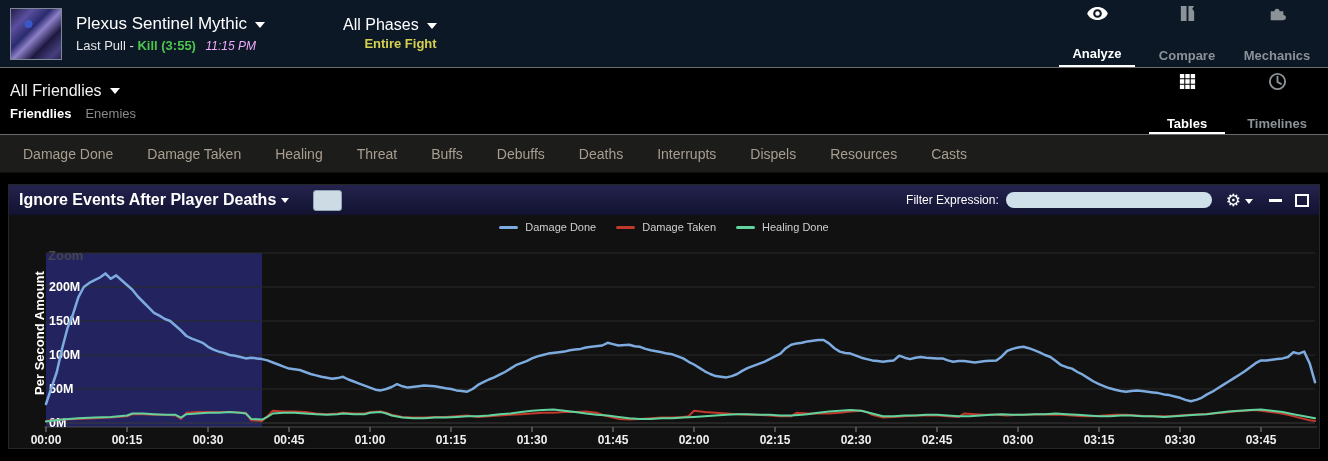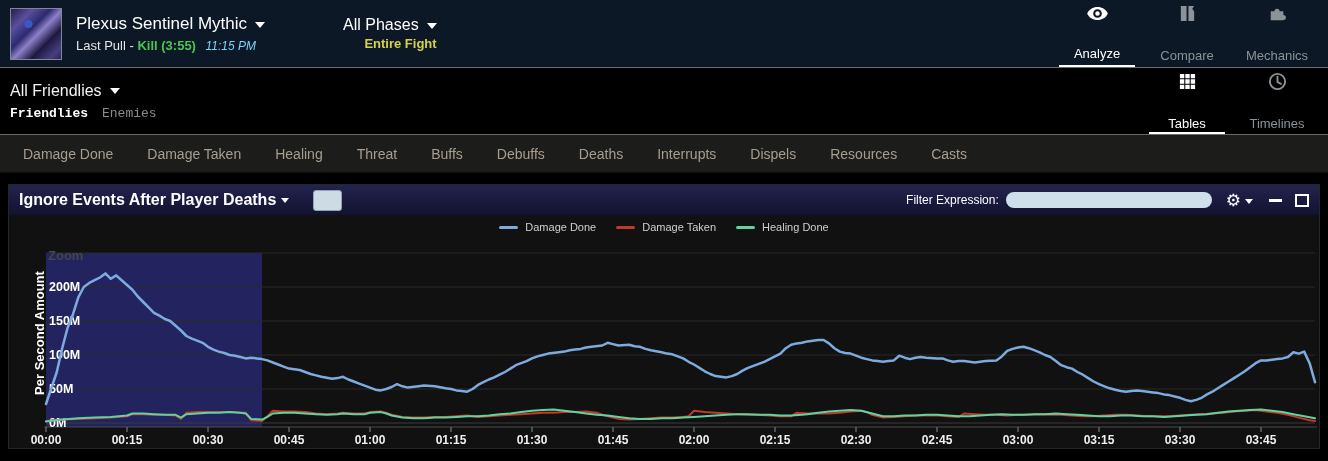--- a/index.html
+++ b/index.html
@@ -11,46 +11,46 @@
     border-bottom:1px solid #6b6b6b; position:relative; }
   .boss-icon { width:52px; height:52px; margin:0 14px 0 10px; border:1px solid #7d8a96;
     background:
       radial-gradient(circle at 35% 30%, #3a57c8 0 8%, transparent 9%),
       linear-gradient(135deg,#241d4a 0%,#5a4f9e 22%,#2b2a6e 40%,#8d80c9 52%,#1d1840 70%,#45407e 88%,#2a2456 100%);
     flex:0 0 auto; }
   .boss-block { display:flex; flex-direction:column; gap:4px; }
   .boss-title { color:#fff; font-size:17px; font-weight:500; cursor:pointer; }
   .boss-sub { font-size:13px; color:#e6e6e6; }
   .kill-text { font-weight:700; }
-  .pull-time { font-style:italic; color:#7dd3fc; margin-left:6px; font-size:12px; }
+  .pull-time { font-style:italic; color:#f0abfc; margin-left:6px; font-size:12px; }
   .phase-block { display:flex; flex-direction:column; gap:2px; margin-left:78px; }
   .phase-title { color:#fff; font-size:16px; cursor:pointer; }
   .phase-sub { font-size:13px; font-weight:600;text-align:right; }
   .caret { display:inline-block; width:0; height:0; border-left:5px solid transparent;
     border-right:5px solid transparent; border-top:6px solid #fff; margin-left:8px;
     vertical-align:middle; }
   .caret.small { border-left-width:4px; border-right-width:4px; border-top-width:5px; margin-left:5px; }
 
   .bar-nav { margin-left:auto; display:flex; margin-right:6px; height:100%; }
   .bar-nav-item { width:90px; display:flex; flex-direction:column; align-items:center;
     justify-content:center; gap:22px; color:#8b9298; cursor:pointer; position:relative;
-    font-size:13px; }
+    font-size:13px;font-weight:bold; }
   .bar-nav-item svg { fill:#8b9298; }
   .bar-nav-item.active { color:#fff; }
   .bar-nav-item.active svg { fill:#fff; }
   .bar-nav-item.active::after { content:""; position:absolute; left:7px; right:7px;
     bottom:0; height:2px; background:#fff; }
 
   
   .viewbar { height:67px; background:#000; display:flex; align-items:center;
     border-bottom:1px solid #6b6b6b; position:relative; }
   .view-block { display:flex; flex-direction:column; gap:6px; margin-left:10px; }
   .view-title { color:#f2f2f2; font-size:16px; cursor:pointer; }
   .view-subtabs { display:flex; gap:14px; font-size:13px; }
-  .view-subtab { color:#8a8a8a; cursor:pointer;font-family:Liberation Mono, monospace; }
+  .view-subtab { color:#8a8a8a; cursor:pointer; }
   .view-subtab.active { color:#fff; font-weight:700; }
 
   
   .tabbar { height:38px; background:#1c1c1a; display:flex; align-items:center;
     padding-left:6px; border-bottom:1px solid #101010; }
   .tab { padding:0 17px; font-size:14px; color:#a89e90; cursor:pointer; height:100%;
     display:flex; align-items:center; position:relative; white-space:nowrap; }
   .tab.active { color:#fff; }
   .tab.active::after { content:""; position:absolute; left:15px; right:15px; bottom:0;
     height:2px; background:#fff; }

